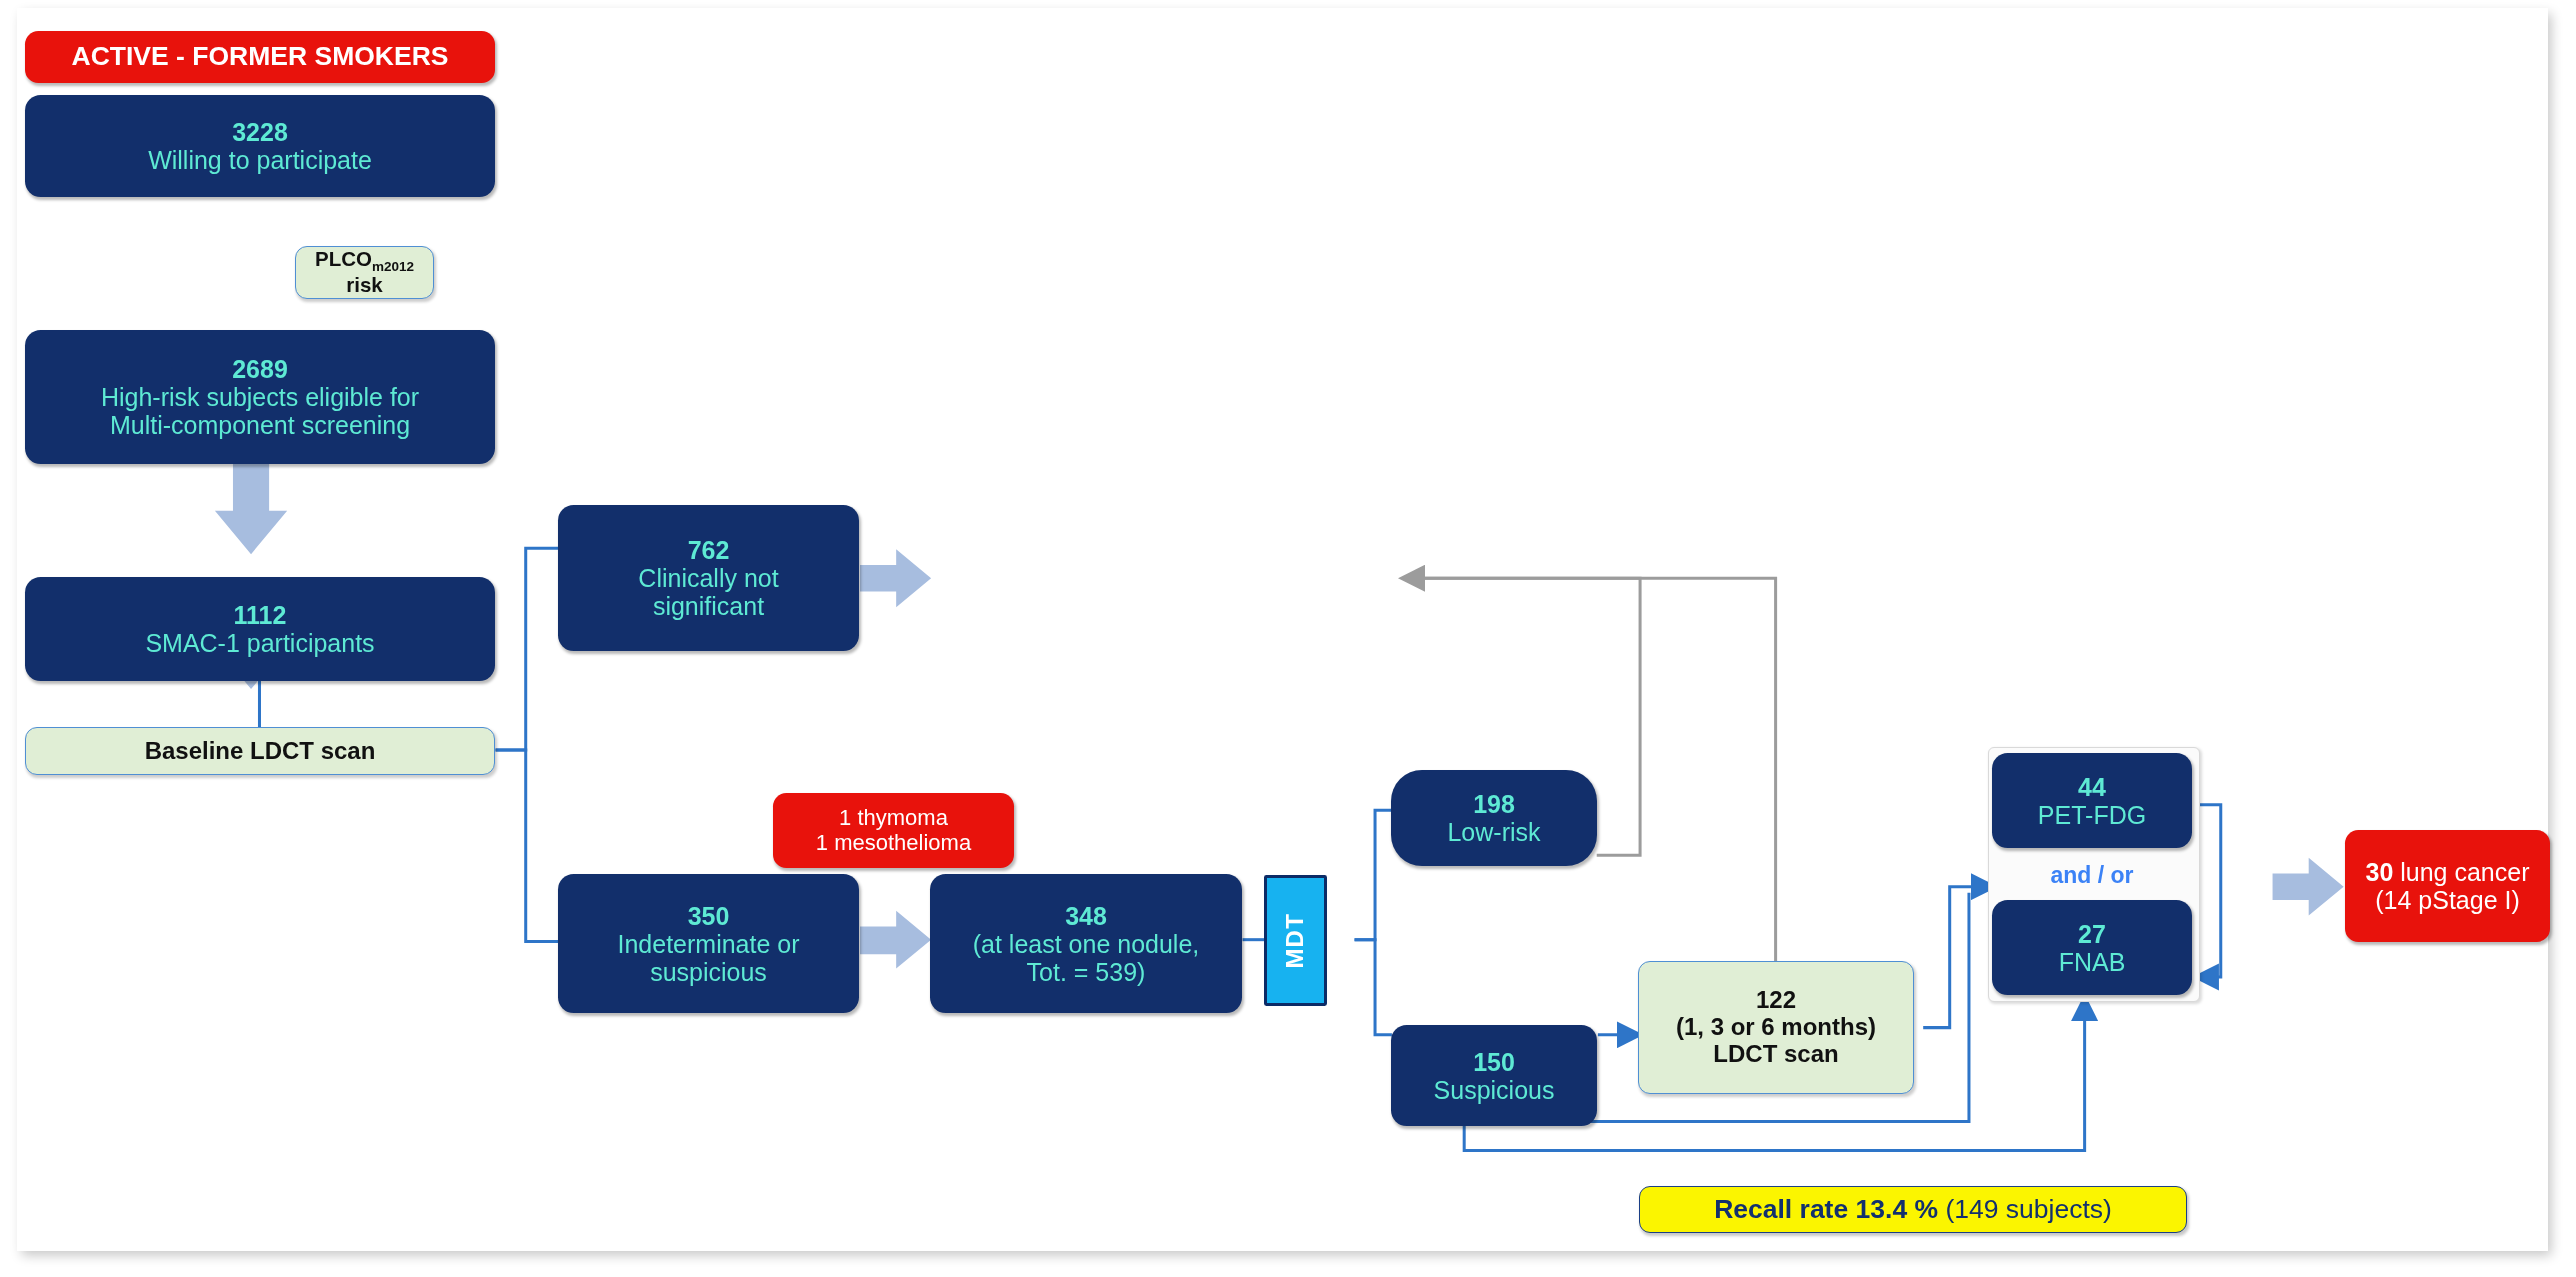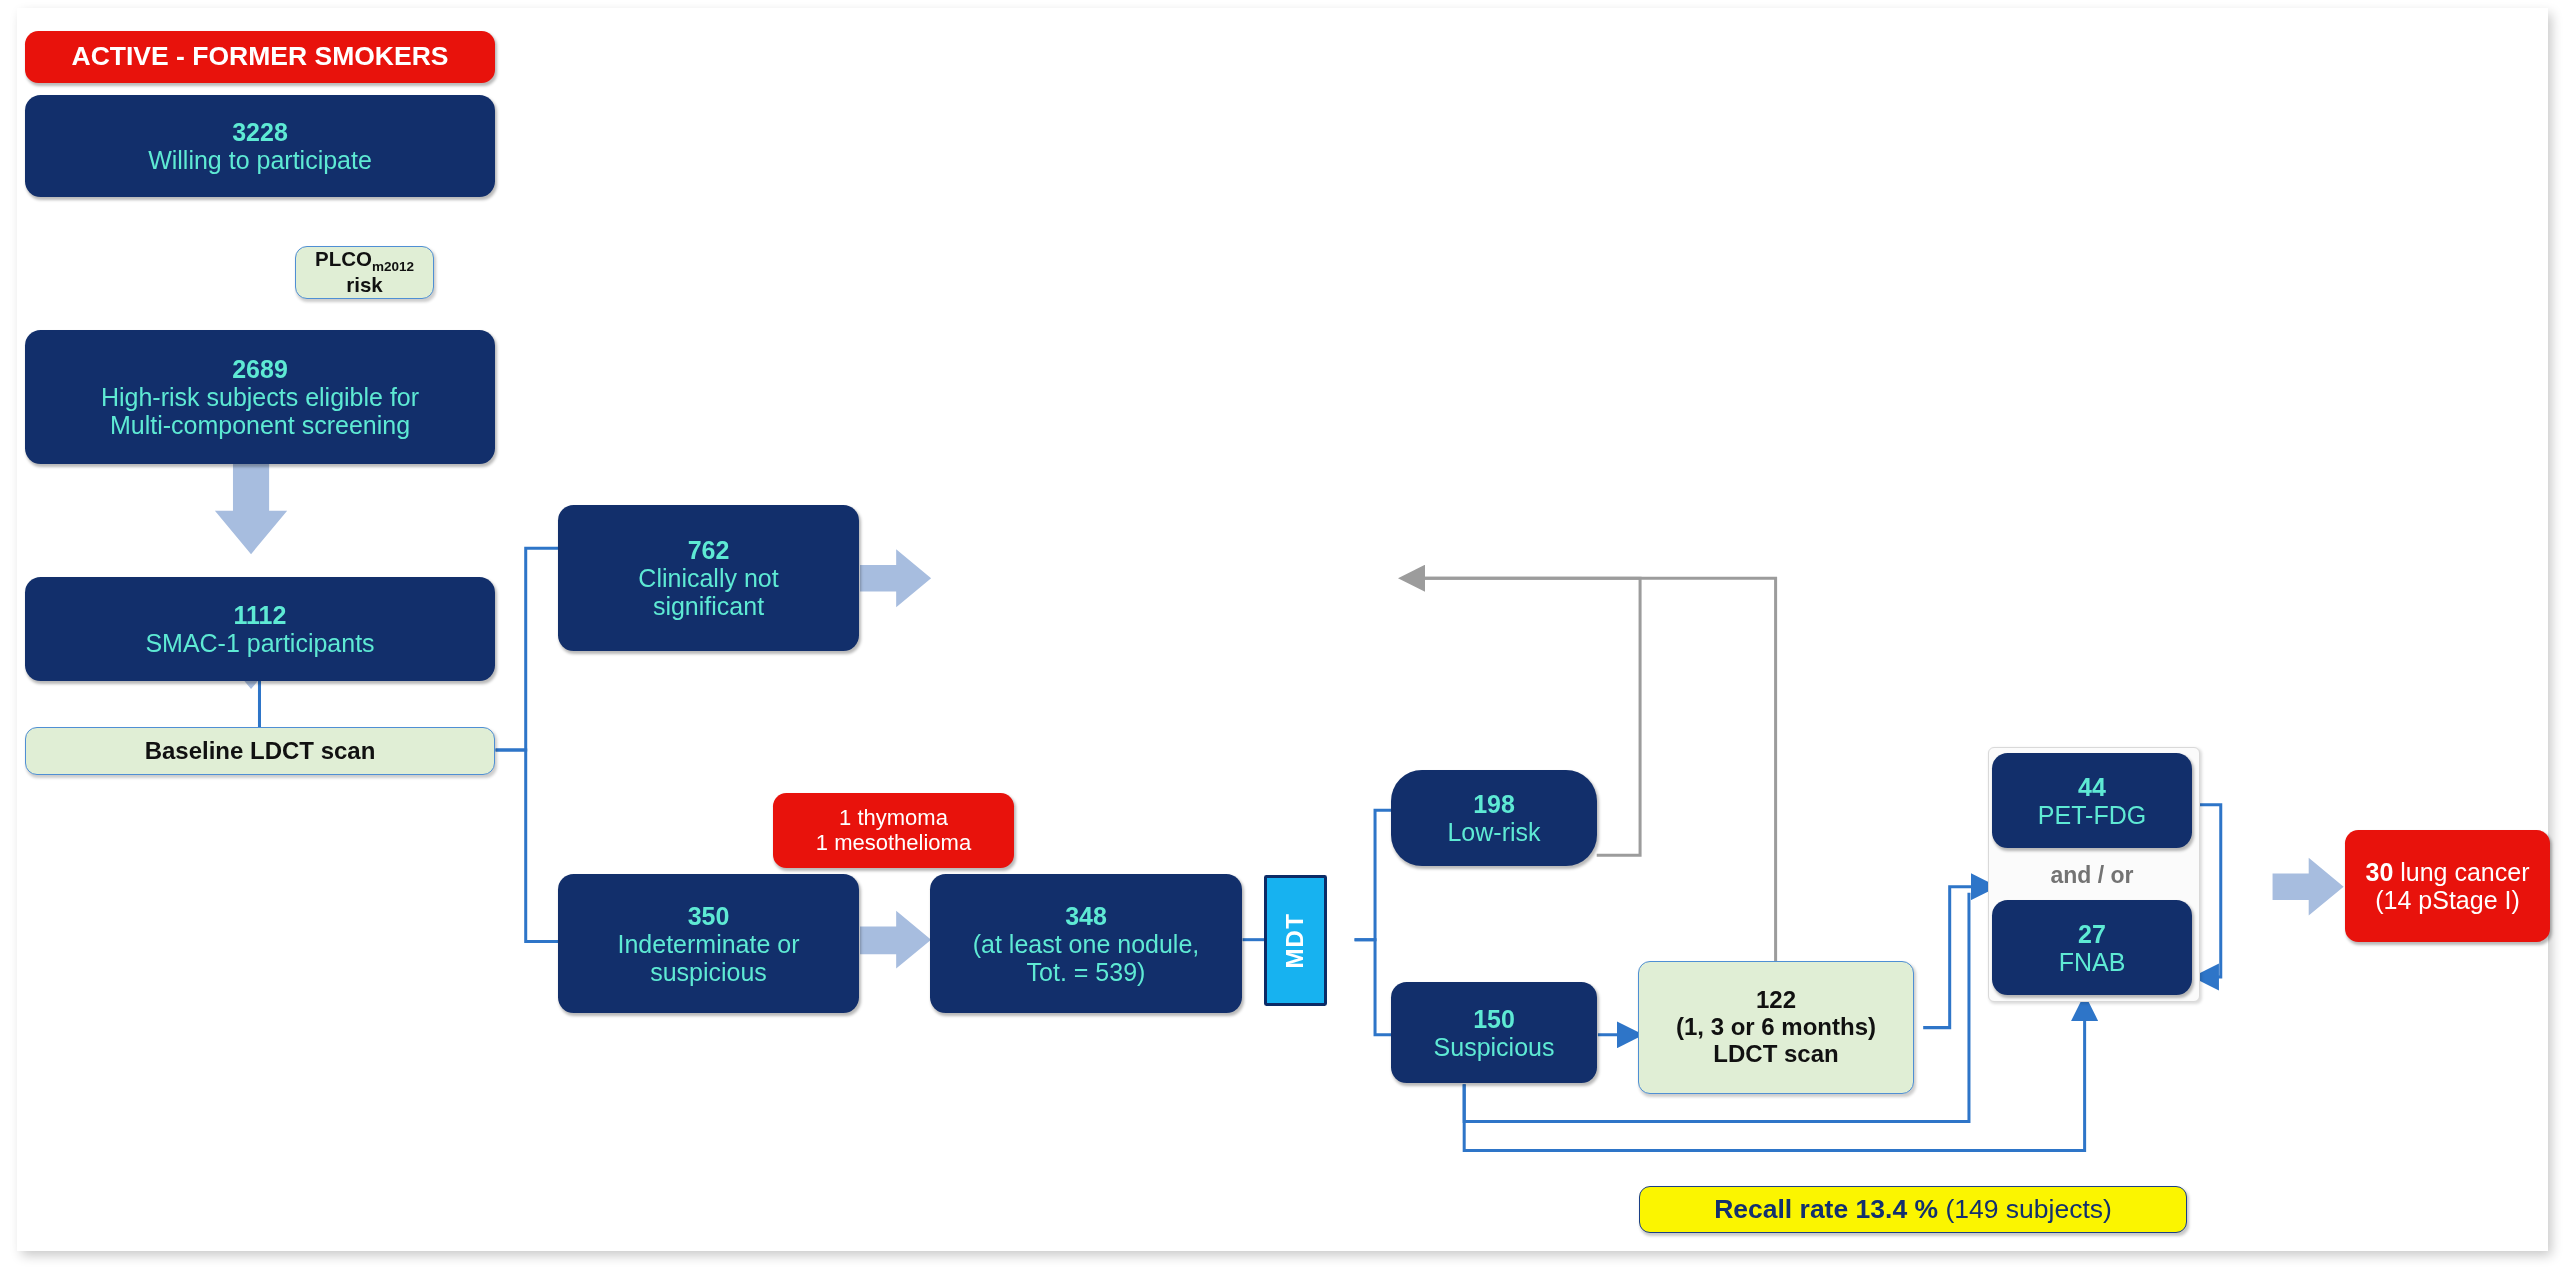--- a/index.html
+++ b/index.html
@@ -100,21 +100,21 @@
     background: #fbfbfb;
     border: 1.2px solid #d9d9d9;
     border-radius: 6px;
     box-shadow: 1.2px 1.8px 3px rgba(0,0,0,0.14);
   }
   .andor {
     position: absolute;
     display: flex;
     align-items: center;
     justify-content: center;
-    color: #737373;
+    color: #3b82f6;
     font-weight: bold;
     text-align: center;
   }
   .sub { font-size: 0.66em; vertical-align: sub; }
   .bold { font-weight: bold; }
   .reg  { font-weight: normal; }
   .ln   { display: block; }
 </style>
 </head>
 <body>
@@ -222,21 +222,21 @@
 
   <div class="node cyan" style="left:1264px; top:875px; width:63px; height:131px; font-size:24px;">
     <span class="vtext">MDT</span>
   </div>
 
   <div class="node navy" style="left:1391px; top:770px; width:206px; height:96px; font-size:25px;border-radius:31px;">
     <span class="ln num">198</span>
     <span class="ln">Low-risk</span>
   </div>
 
-  <div class="node navy" style="left:1391px; top:982px; width:206px; height:101px; font-size:25px;align-items:center;">
+  <div class="node navy" style="left:1391px; top:1025px; width:206px; height:101px; font-size:25px;align-items:center;">
     <span class="ln num">150</span>
     <span class="ln">Suspicious</span>
   </div>
 
   <div class="node green" style="left:1638px; top:961px; width:276px; height:133px; font-size:24px;">
     <span class="ln">122</span>
     <span class="ln">(1, 3 or 6 months)</span>
     <span class="ln">LDCT scan</span>
   </div>
 

